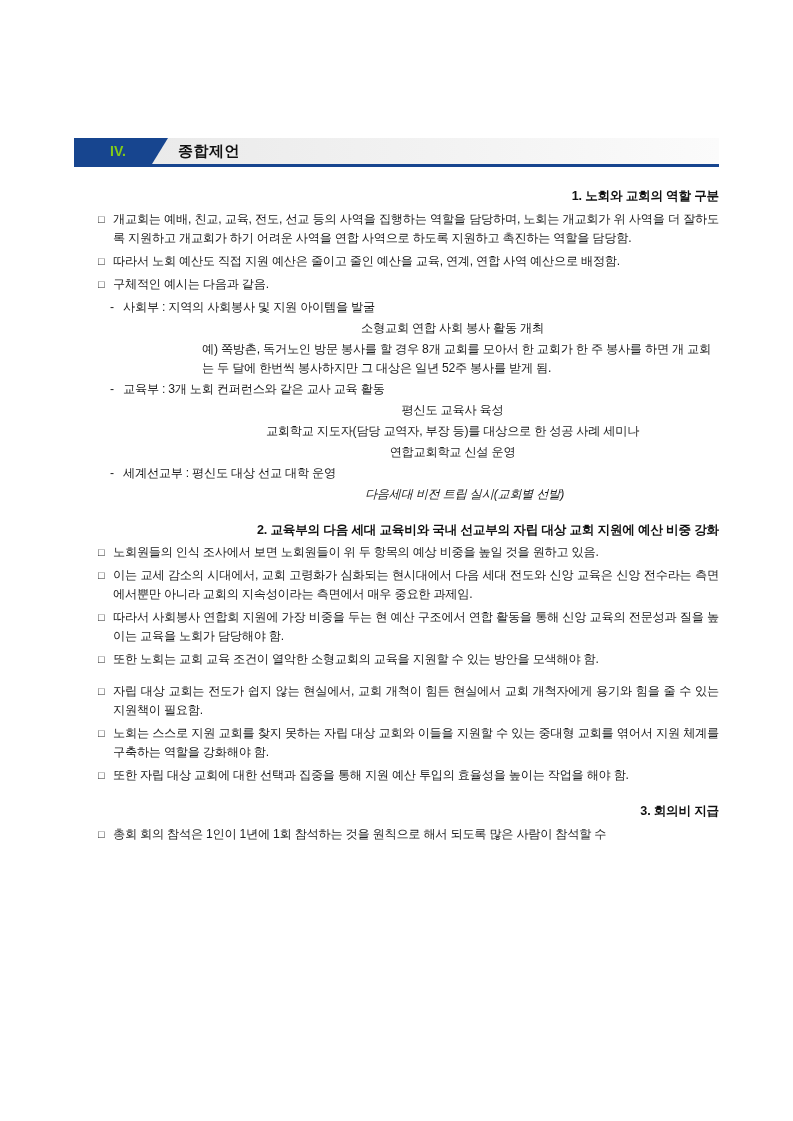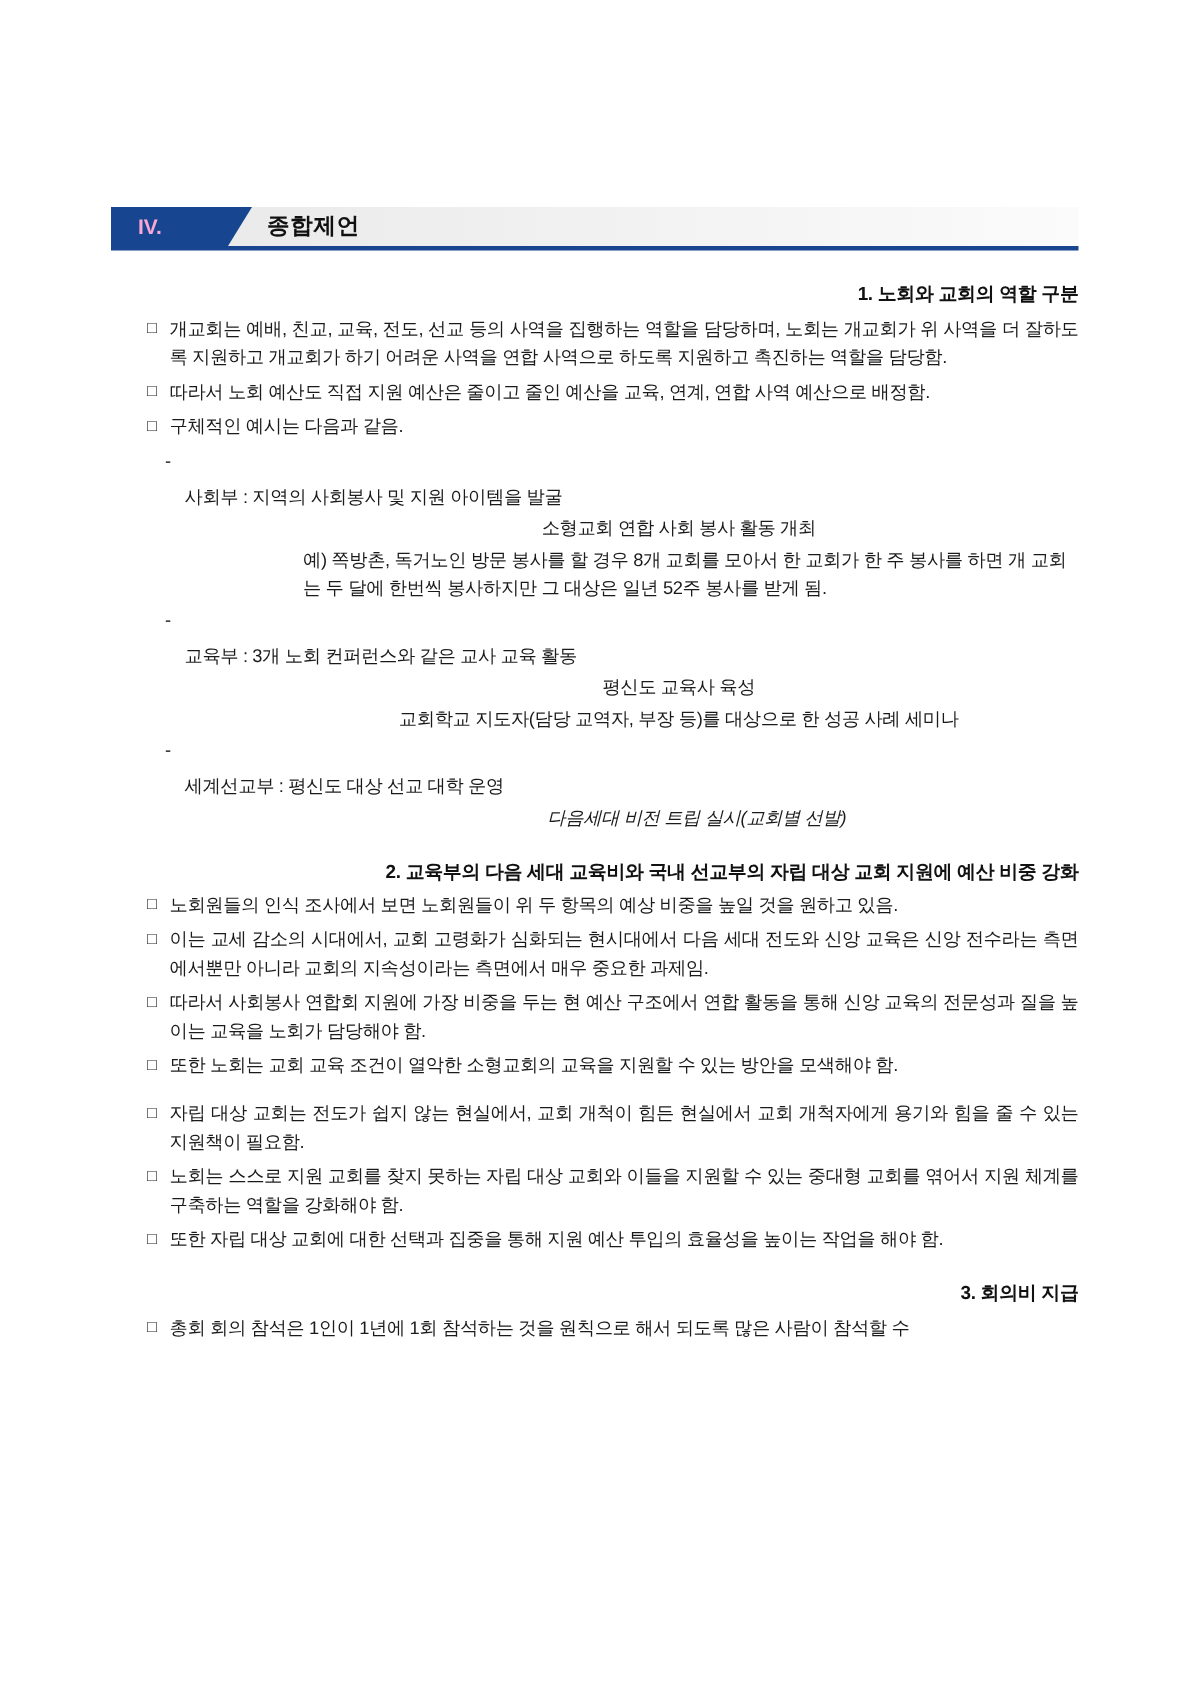--- a/index.html
+++ b/index.html
@@ -45,26 +45,26 @@
     height: 3px;
     background: #17458f;
   }
   .banner-num {
     position: absolute;
     left: 0;
     top: 0;
     width: 78px;
     height: 26px;
     background: #17458f;
-    color: #f9a8d4;
+    color: #84cc16;
     font-weight: bold;
     font-size: 14px;
     line-height: 26px;
     text-align: left;
-    padding-left: 18px;
+    padding-left: 36px;
     box-sizing: border-box;
   }
   .banner-slant {
     position: absolute;
     left: 78px;
     top: 0;
     width: 0;
     height: 0;
     border-top: 26px solid #17458f;
     border-right: 16px solid transparent;
@@ -131,21 +131,20 @@
     flex: 0 0 auto;
     width: 13px;
     font-size: 12.2px;
     line-height: 19px;
   }
   .dash-text {
     flex: 1 1 auto;
     font-size: 12.2px;
     line-height: 19px;
     letter-spacing: -0.25px;
-    margin-top: 24px;
   }
 
   .sub-line {
     padding-left: 112px;
     font-size: 12.2px;
     line-height: 19px;
     letter-spacing: -0.25px;
     margin: 0 0 2px 0;
     text-align: center;
   }
@@ -197,20 +196,21 @@
     </div>
     <div class="sub-line">소형교회 연합 사회 봉사 활동 개최</div>
     <div class="sub-line indent2">예) 쪽방촌, 독거노인 방문 봉사를 할 경우 8개 교회를 모아서 한 교회가 한 주 봉사를 하면 개 교회는 두 달에 한번씩 봉사하지만 그 대상은 일년 52주 봉사를 받게 됨.</div>
 
     <div class="dash-item">
       <span class="dash-mark">-</span>
       <span class="dash-text">교육부 : 3개 노회 컨퍼런스와 같은 교사 교육 활동</span>
     </div>
     <div class="sub-line">평신도 교육사 육성</div>
     <div class="sub-line">교회학교 지도자(담당 교역자, 부장 등)를 대상으로 한 성공 사례 세미나</div>
+    <div class="sub-line">연합교회학교 신설 운영</div>
 
     <div class="dash-item">
       <span class="dash-mark">-</span>
       <span class="dash-text">세계선교부 : 평신도 대상 선교 대학 운영</span>
     </div>
     <div class="sub-line indent-deep">다음세대 비전 트립 실시(교회별 선발)</div>
 
     <div class="num-head spaced">2. 교육부의 다음 세대 교육비와 국내 선교부의 자립 대상 교회 지원에 예산 비중 강화</div>
 
     <div class="check-item">

